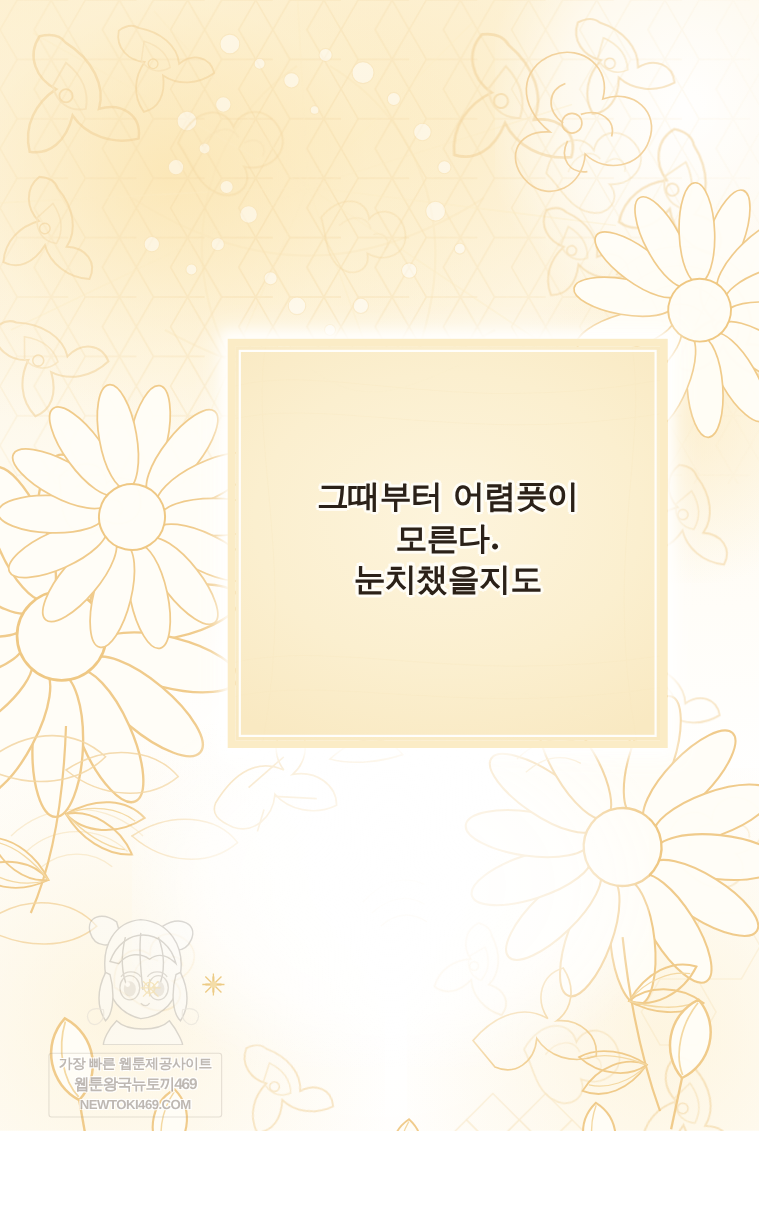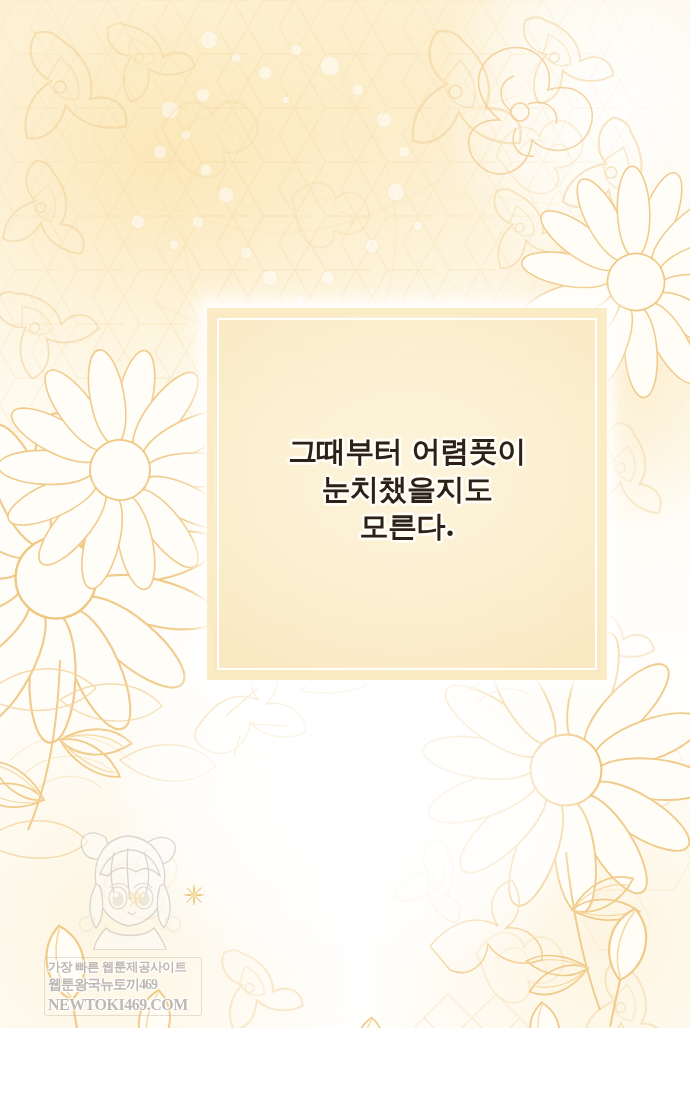--- a/index.html
+++ b/index.html
@@ -121,34 +121,34 @@
   
   #watermark{
     position:absolute;
     left:48px;bottom:14px;
     width:150px;
     pointer-events:none;
     user-select:none;
   }
   #watermark .wm-line{
     display:block;
-    font-family:Liberation Serif, serif;
+    font-family:Liberation Sans, sans-serif;
     font-weight:700;
-    text-align:left;
+    text-align:center;
     white-space:nowrap;
     color:rgba(150,140,132,.62);
     text-shadow:
       -1px -1px 0 rgba(255,255,255,.82), 1px -1px 0 rgba(255,255,255,.82),
       -1px  1px 0 rgba(255,255,255,.82), 1px  1px 0 rgba(255,255,255,.82);
   }
   #wm-line1{font-size:12.5px;letter-spacing:-0.4px;line-height:15px;}
   #wm-line2{font-size:14px;letter-spacing:-1px;line-height:20px;}
   #wm-line3{
     font-family:"Liberation Serif",serif;
-    font-size:16px;letter-spacing:-0.5px;line-height:19px;
+    font-size:12px;letter-spacing:-0.5px;line-height:19px;
   }
   #wm-frame{
     position:absolute;
     left:-4px;top:-3px;right:-4px;bottom:-2px;
     border:1px solid rgba(170,160,150,.30);
     border-radius:3px;
   }
 </style>
 </head>
 <body>
@@ -424,22 +424,22 @@
         <path d="M372 -10 C 392 90, 344 200, 380 382"></path>
       </g>
       <g stroke="#f9ecc9" stroke-width="1" fill="none" opacity=".6">
         <path d="M70 20 C 120 60, 160 40, 210 18"></path>
         <path d="M220 340 C 260 312, 300 332, 340 352"></path>
       </g>
     </svg>
     <div id="narration-inner-line"></div>
     <div id="narration-text">
       <span class="line">그때부터 어렴풋이</span>
+      <span class="line">모른다.</span>
       <span class="line">눈치챘을지도</span>
-      <span class="line">모른다.</span>
     </div>
   </div>
 
   <svg id="chibi-figure" viewBox="0 0 120 128" aria-hidden="true">
     <g fill="#fbfbfa" stroke="#b9b6b2" stroke-width="1.3">
 
       <path d="M36 16 C 22 6, 8 12, 12 26 C 16 40, 32 40, 40 30 Z"></path>
       <path d="M40 30 C 30 34, 22 46, 30 54 C 40 60, 48 48, 48 38 Z"></path>
 
       <path d="M78 20 C 94 10, 110 18, 104 32 C 98 46, 82 44, 76 34 Z"></path>

